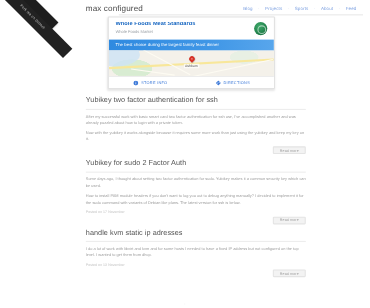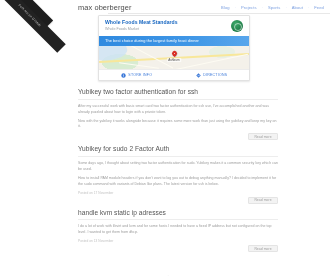--- a/index.html
+++ b/index.html
@@ -333,21 +333,21 @@
 <body>
 
 <div id="page">
 
   <div class="ribbon"></div>
   <div class="ribbon-inner">
     <span class="ribbon-text">Fork me on GitHub</span>
   </div>
 
   <div class="site-header">
-    <div class="site-title">max oberberger</div>
+    <div class="site-title">max configured</div>
     <nav class="main-nav">
       <a class="nav-link" href="#">Blog</a>
       <span class="nav-sep">·</span>
       <a class="nav-link" href="#">Projects</a>
       <span class="nav-sep">·</span>
       <a class="nav-link" href="#">Sports</a>
       <span class="nav-sep">·</span>
       <a class="nav-link" href="#">About</a>
       <span class="nav-sep">·</span>
       <a class="nav-link" href="#">Feed</a>

